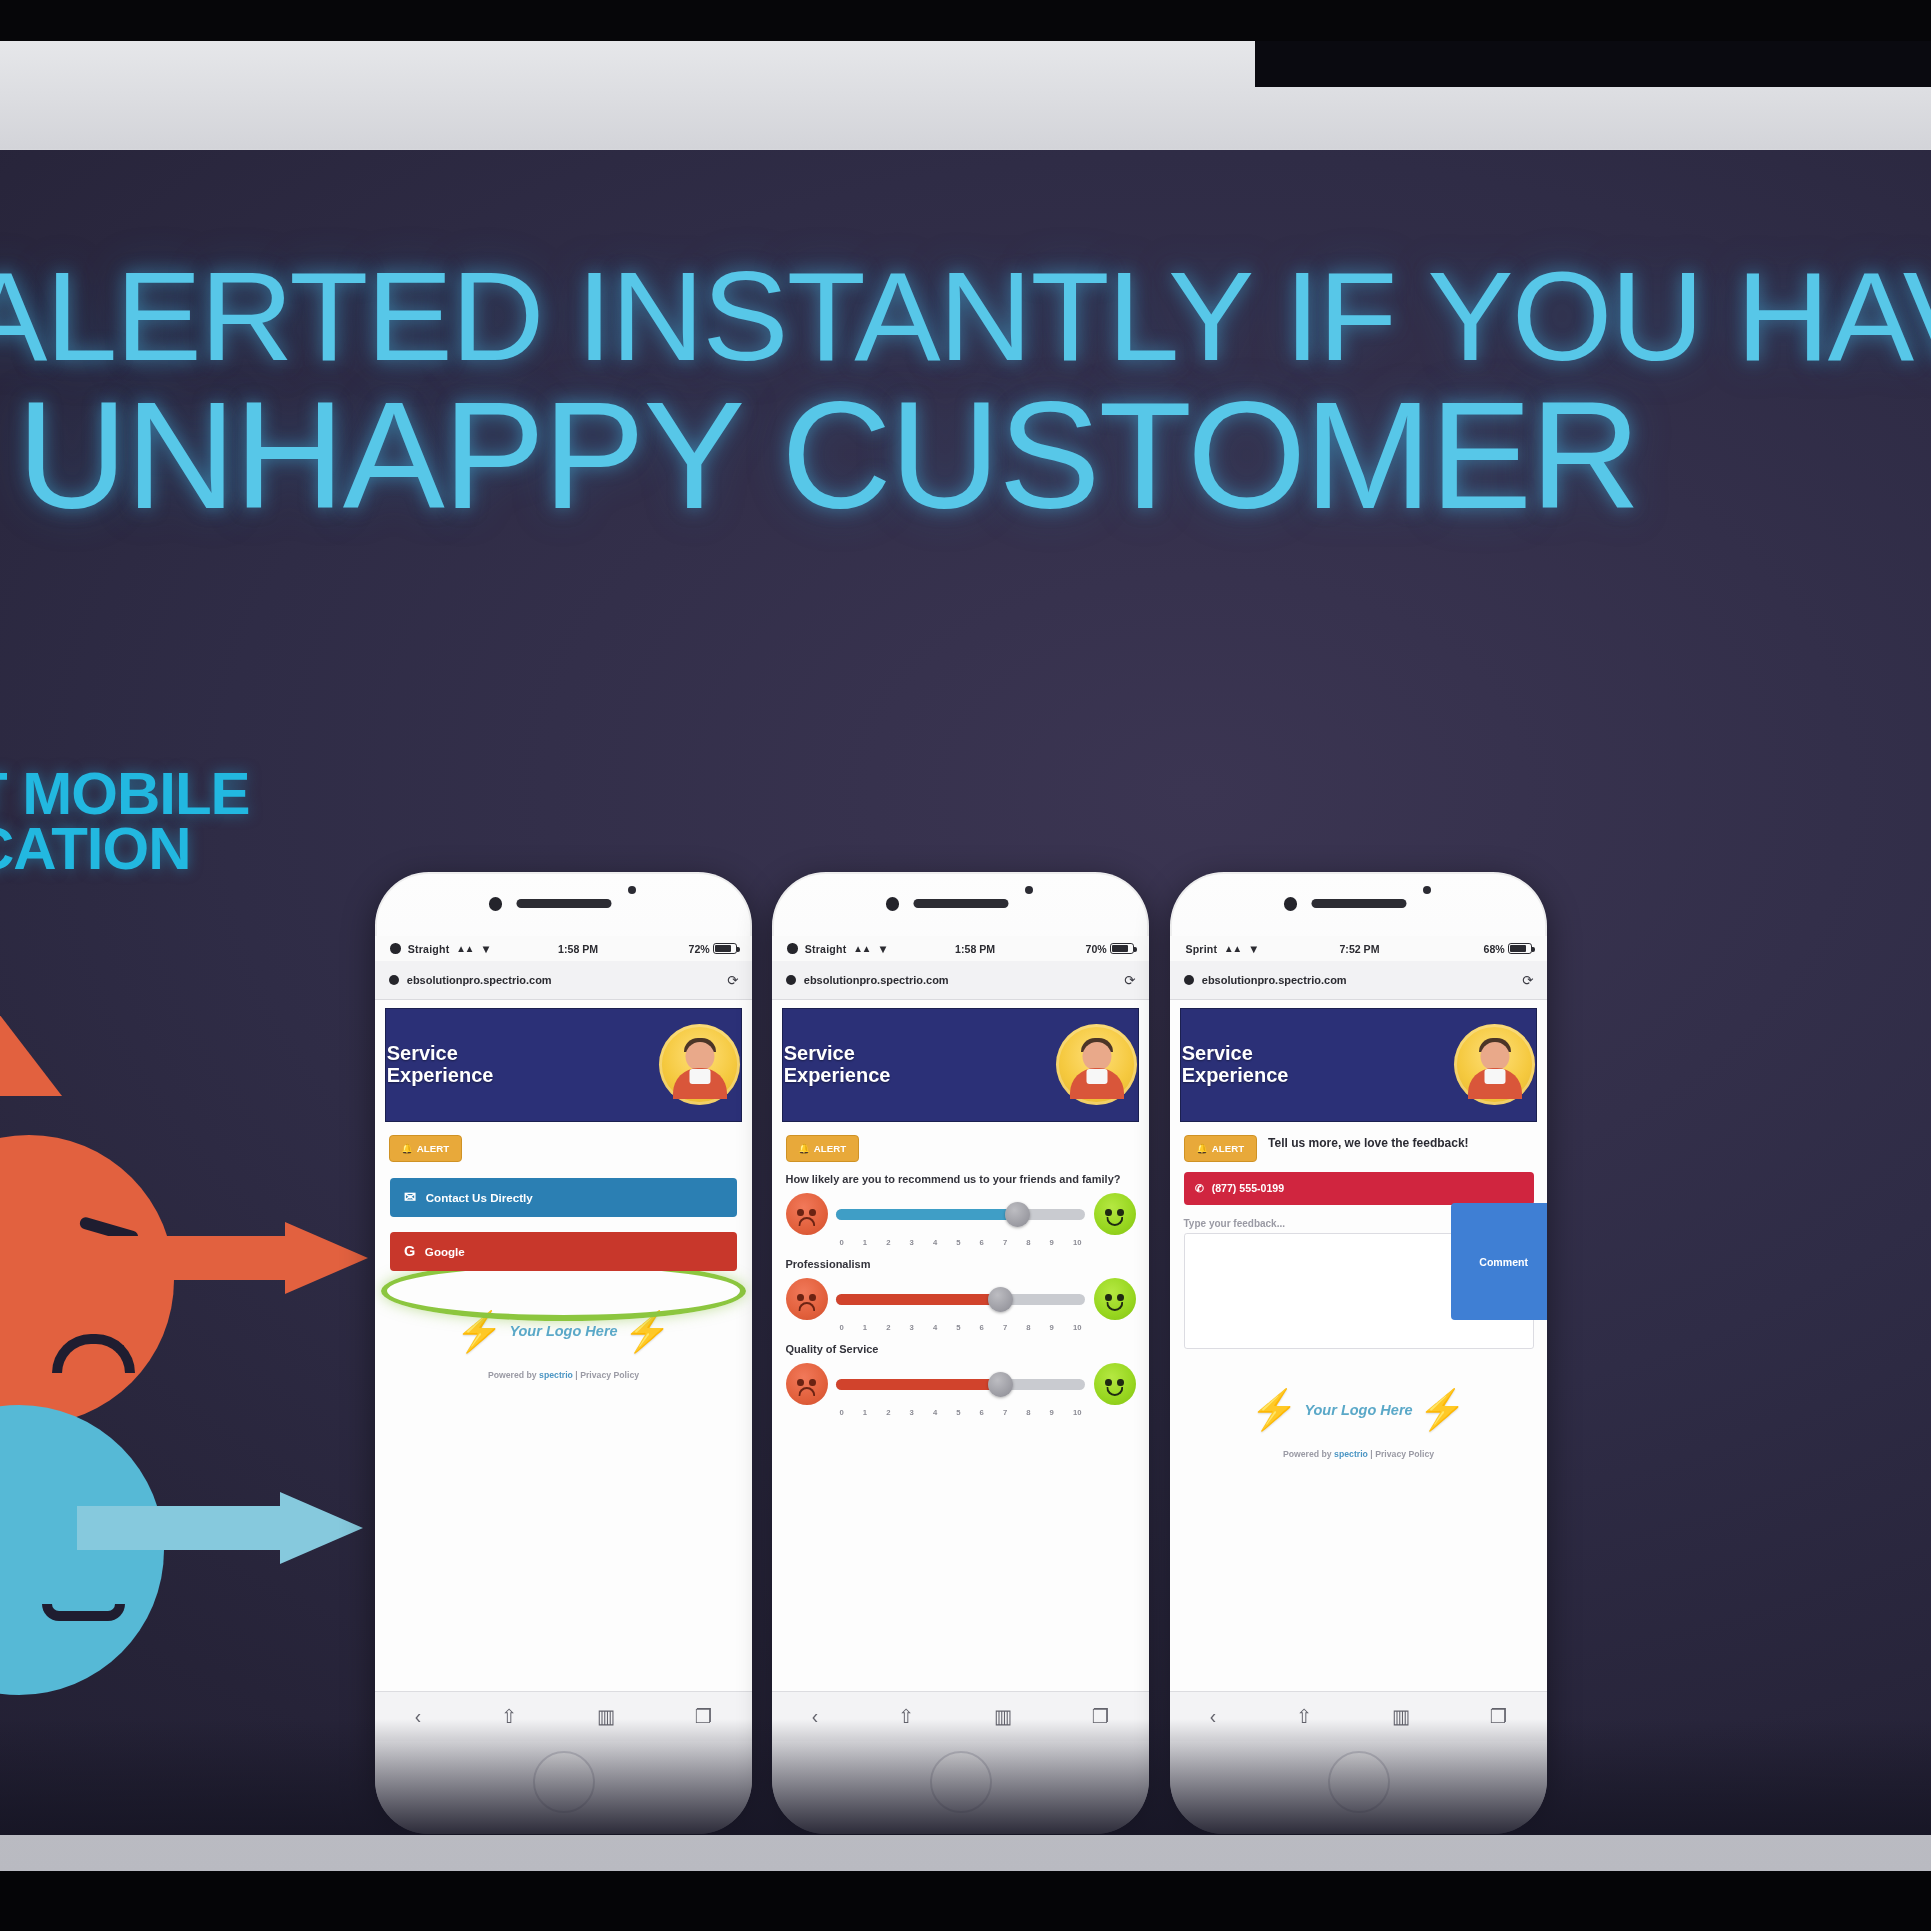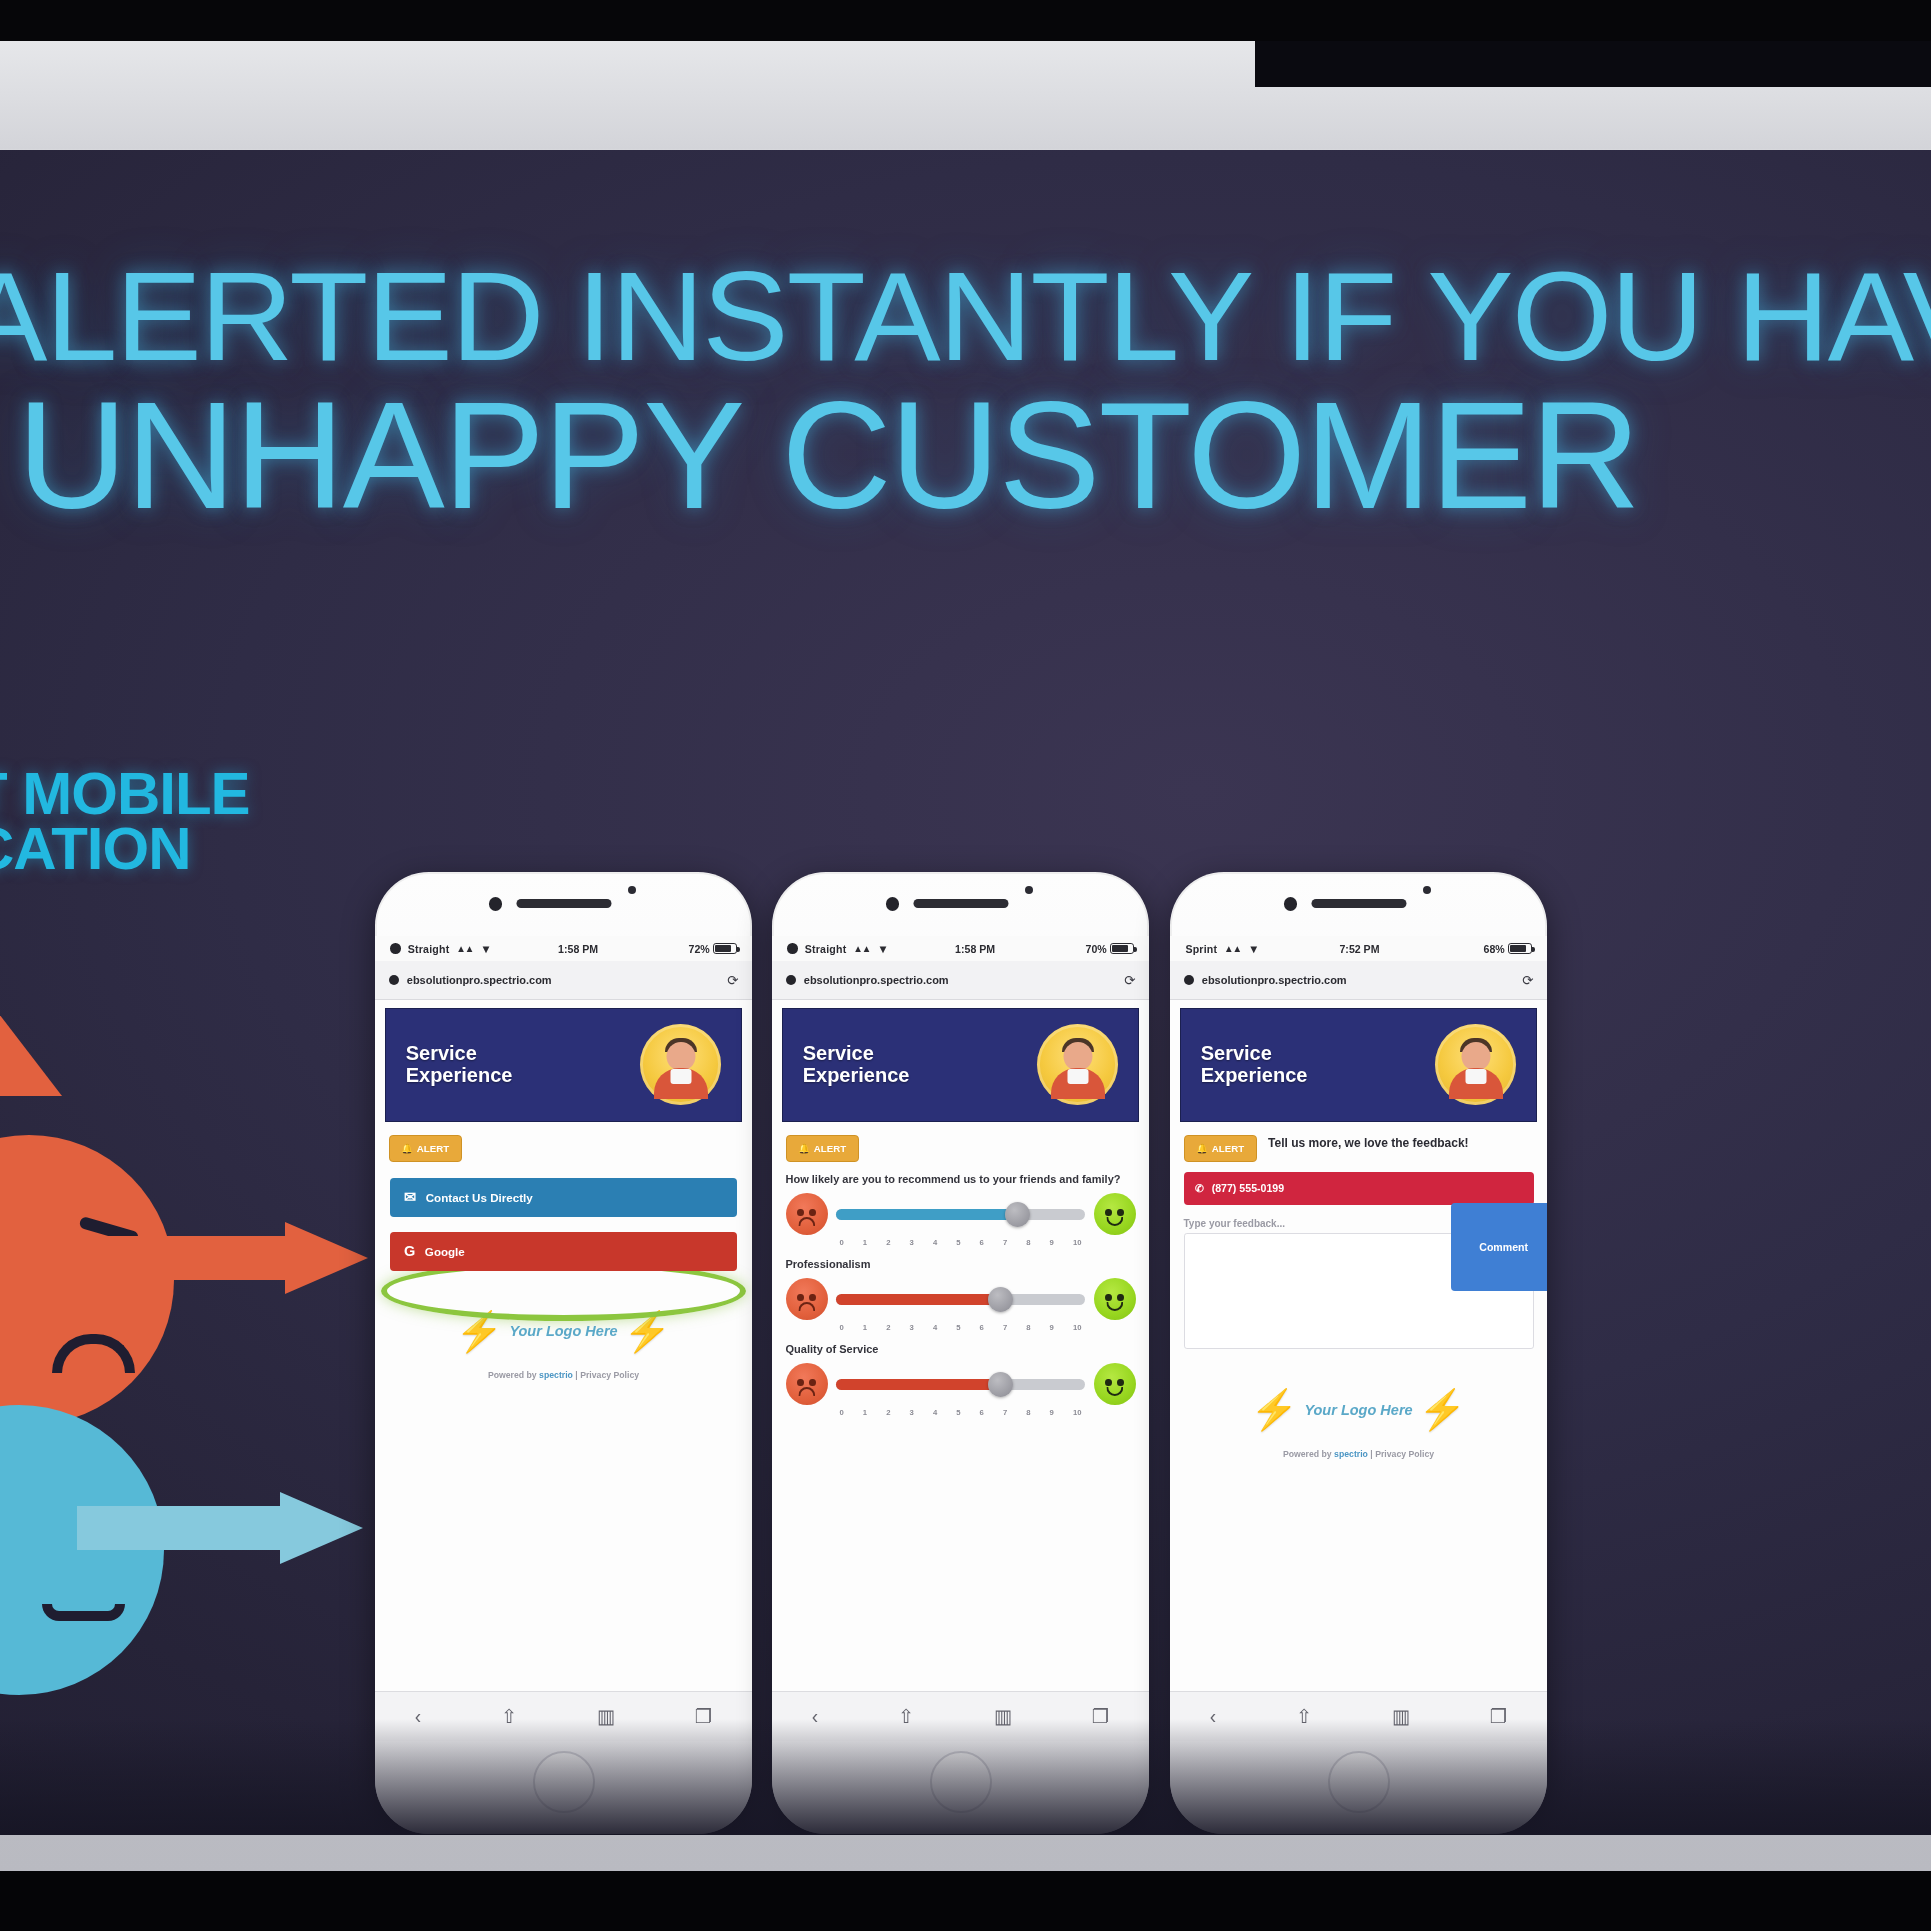--- a/index.html
+++ b/index.html
@@ -191,21 +191,21 @@
   .reload { margin-left:auto; font-size:13.5px; color:#3a3a42; filter:blur(0.4px); }
 
   
   .page { background:#fdfdfd; height:695px; position:relative; overflow:hidden; }
 
   .brandbar {
     margin:7.7px 9.7px 0 9.7px; height:114px;
     background:#2b3077;
     border:1.9px solid #1b2050;
     display:flex; align-items:center; justify-content:space-between;
-    padding:0 20px;
+    padding:0 1px;
     position:relative;
     gap:12px;
   }
   .brandbar .btitle {
     color:#fff; font-weight:800; font-size:20px; line-height:1.08;
     filter: blur(0.5px);
     text-shadow:0 1px 1.9px rgba(0,0,0,.4);
   }
   .avatar {
     width:81px; height:81px; border-radius:50%;
@@ -323,21 +323,21 @@
   .feedback-label {
     margin:13.5px 13.5px 3.9px 13.5px; font-size:10px; color:#9a9aa4;
     font-weight:600; filter:blur(0.6px);
   }
   .textarea-box {
     margin:0 13.5px; height:116px; background:#fff;
     border:1px solid #dcdce2; border-radius:2.9px;
   }
   .submitbtn {
     position:absolute; right:-9.7px; top:203px;
-    width:106px; height:88px; background:#3f7fd4; border-radius:3.9px;
+    width:106px; height:117px; background:#3f7fd4; border-radius:3.9px;
     color:#fff; font-size:10.6px; font-weight:700;
     display:flex; align-items:center; justify-content:center;
     filter:blur(0.5px);
   }
 
   
   .safaribar {
     position:absolute; left:0; right:0; bottom:93px; height:50px;
     background:#f3f3f5; border-top:1px solid #dcdce0;
     display:flex; align-items:center; justify-content:space-around;

